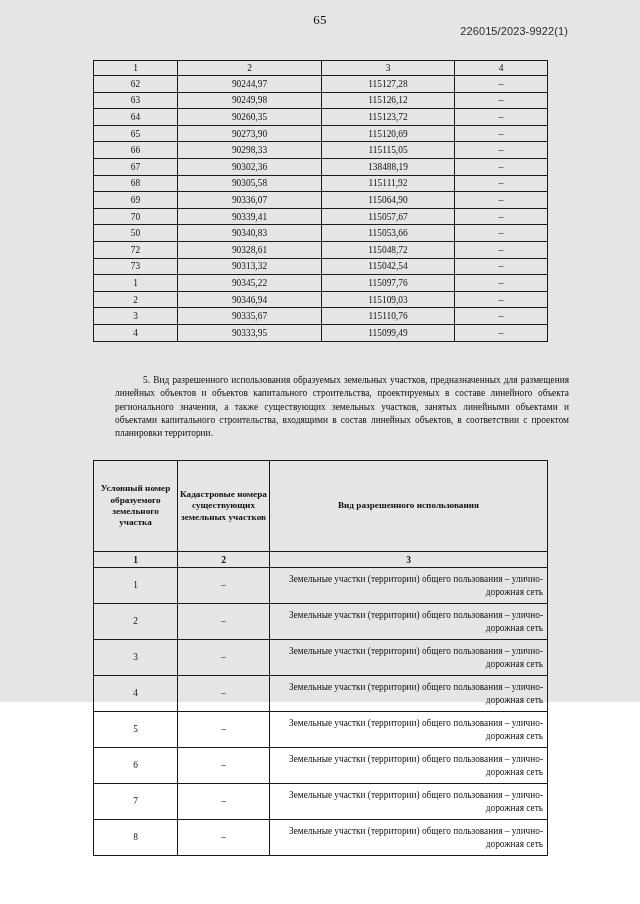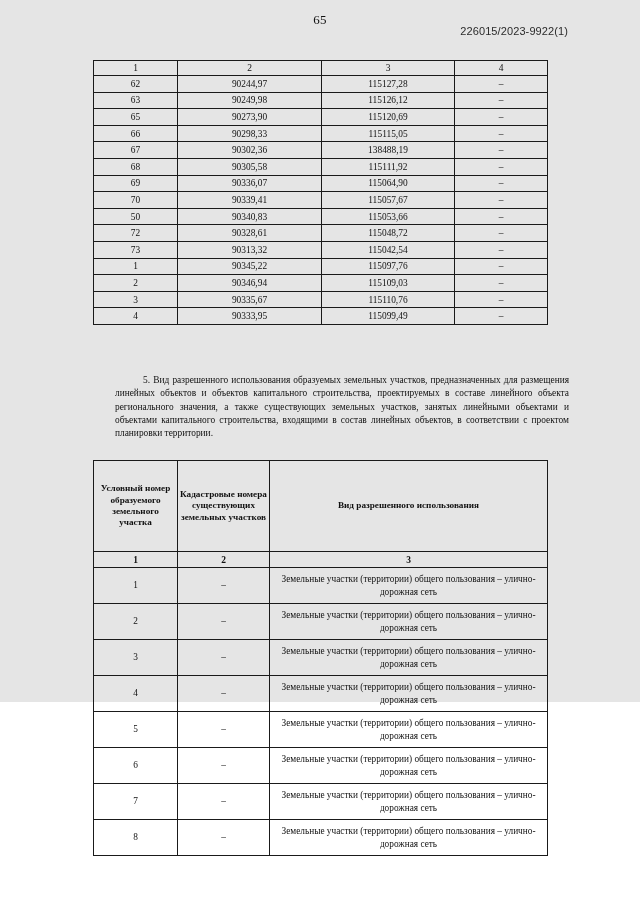--- a/index.html
+++ b/index.html
@@ -120,21 +120,21 @@
     height: 15px;
     font-size: 9.5px;
   }
   #table-permitted-use .userow td {
     height: 33px;
     font-size: 9.3px;
     line-height: 12.2px;
   }
   #table-permitted-use .use-cell {
     padding: 1px 4px;
-    text-align: center;
+    text-align: right;
   }
   .dash-cell { letter-spacing: 0; }
 </style>
 </head>
 <body>
 
 <div class="page">
 
   <div class="header-band">
     <div class="page-number">65</div>
@@ -162,20 +162,26 @@
         <td>115127,28</td>
         <td class="dash-cell">–</td>
       </tr>
       <tr class="datarow">
         <td>63</td>
         <td>90249,98</td>
         <td>115126,12</td>
         <td class="dash-cell">–</td>
       </tr>
       <tr class="datarow">
+        <td>64</td>
+        <td>90260,35</td>
+        <td>115123,72</td>
+        <td class="dash-cell">–</td>
+      </tr>
+      <tr class="datarow">
         <td>65</td>
         <td>90273,90</td>
         <td>115120,69</td>
         <td class="dash-cell">–</td>
       </tr>
       <tr class="datarow">
         <td>66</td>
         <td>90298,33</td>
         <td>115115,05</td>
         <td class="dash-cell">–</td>

